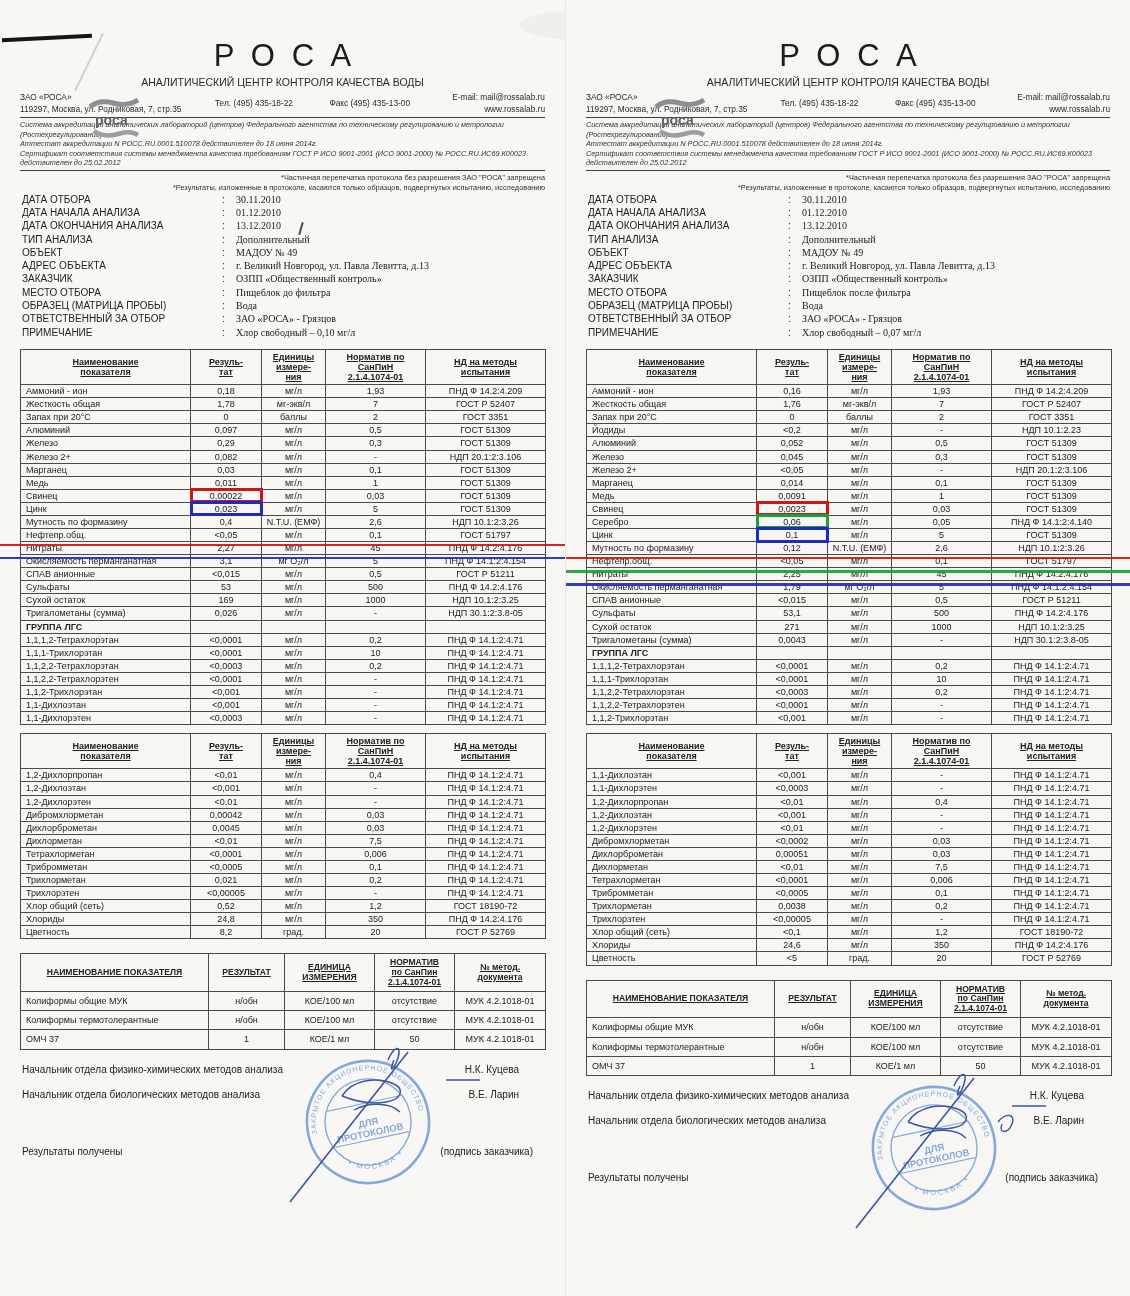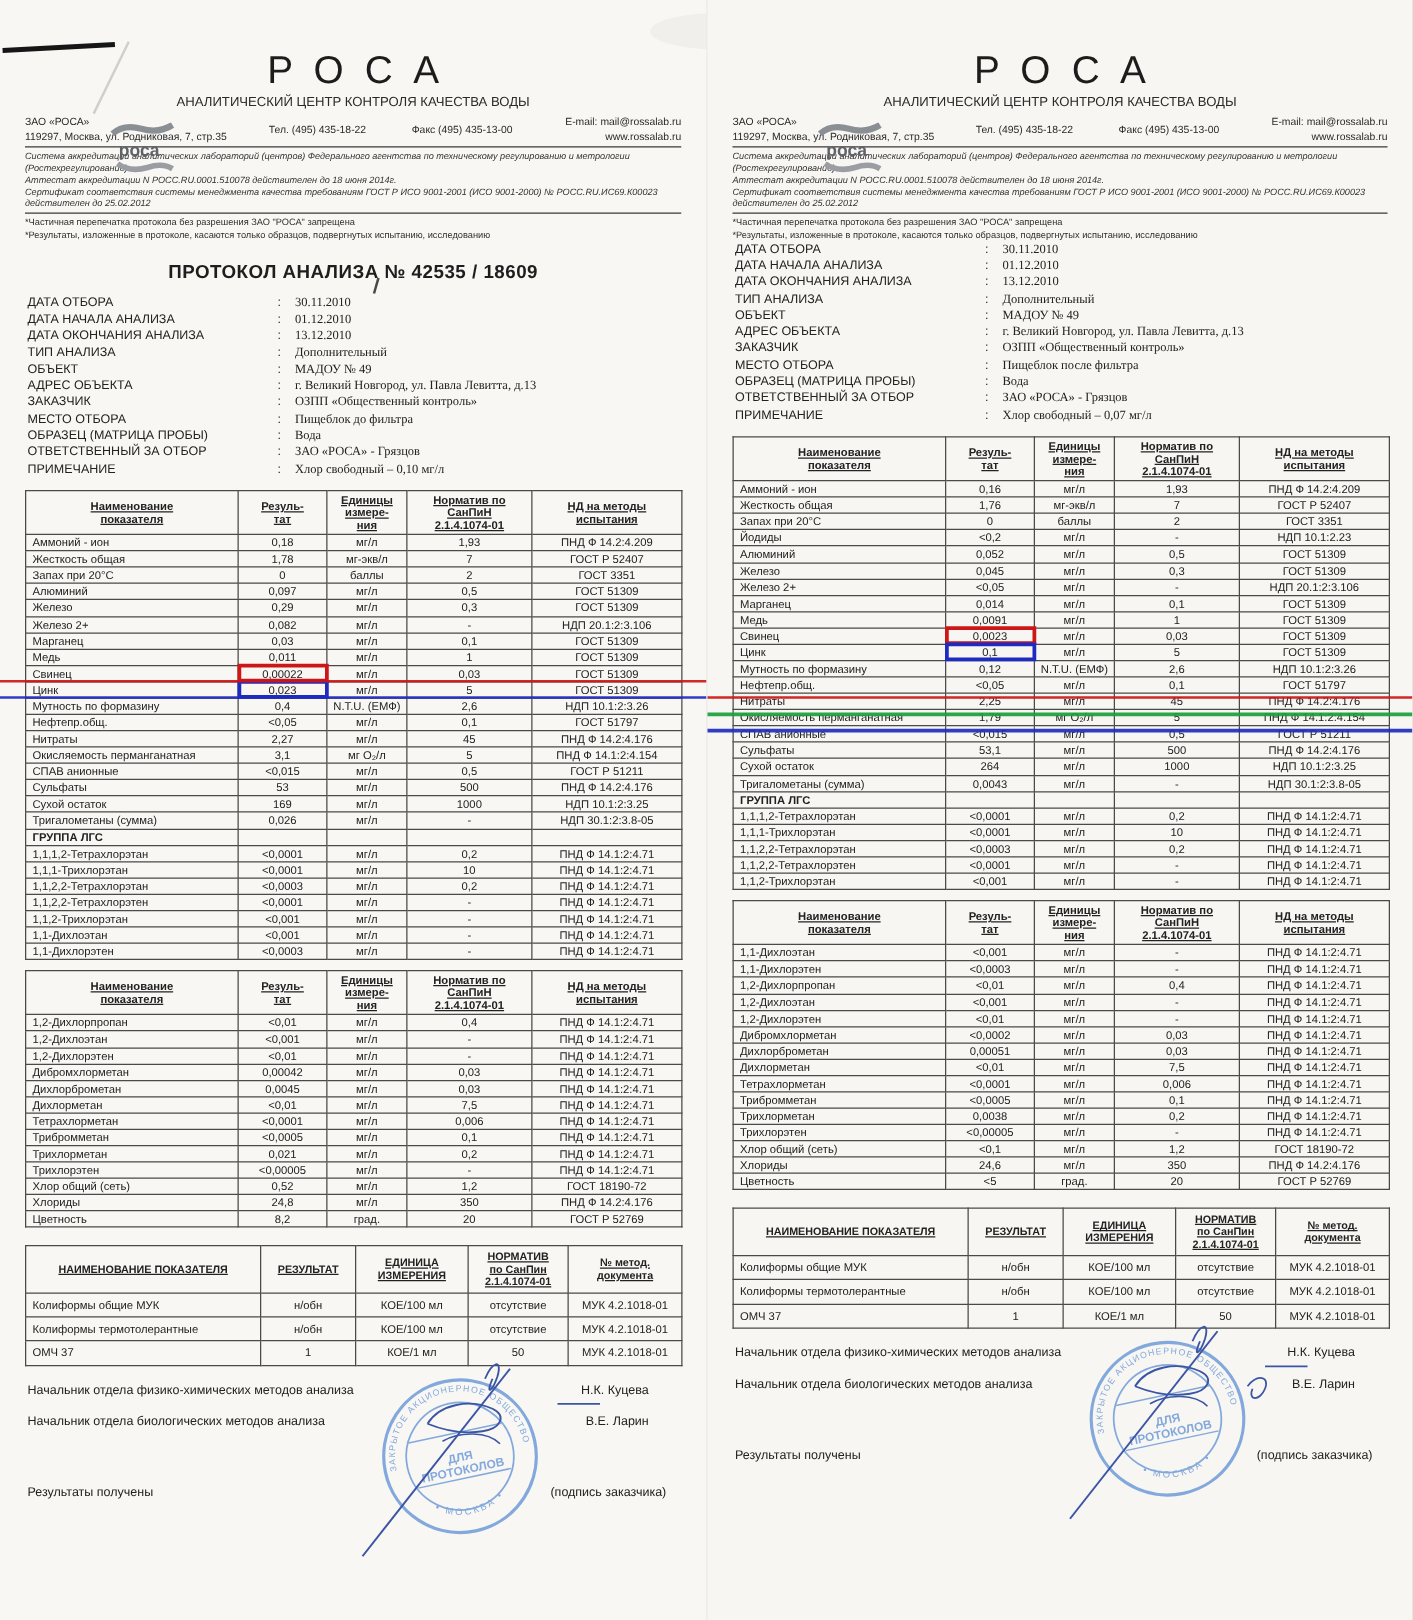--- a/index.html
+++ b/index.html
@@ -13,21 +13,21 @@
   .hdr{position:relative;}
   .brand{margin-top:22px;text-align:center;font-size:31px;font-weight:500;letter-spacing:17px;text-indent:17px;color:#1c1c1c;}
   .subtitle{text-align:center;font-size:10.5px;font-weight:normal;margin-top:2px;color:#2a2a2a;}
   .logo{position:absolute;left:62px;top:60px;}
   .contact{display:flex;justify-content:space-between;align-items:center;font-size:8.3px;margin-top:4px;line-height:1.4;color:#2a2a2a;}
   .c-left{width:190px;}
   .c-mid{width:195px;display:flex;justify-content:space-between;}
   .c-right{width:130px;text-align:right;}
   .rule{border-top:1.3px solid #3a3a3a;margin:2px 0;}
   .fine{font-size:7.3px;font-style:italic;text-align:left;line-height:1.3;color:#333;}
-  .notes{font-size:7.4px;text-align:left;line-height:1.35;margin-top:2px;color:#2f2f2f;}
+  .notes{font-size:7.4px;text-align:right;line-height:1.35;margin-top:2px;color:#2f2f2f;}
 
   .ptitle{text-align:center;font-size:15px;font-weight:bold;letter-spacing:.4px;margin:16px 0 10px;color:#1e1e1e;}
 
   
   .meta{font-size:10px;line-height:1.33;margin:0 0 10px 2px;}
   .meta-row{display:flex;}
   .ml{width:200px;flex:0 0 auto;}
   .mc{width:14px;flex:0 0 auto;}
   .mv{flex:1;font-family:Liberation Serif, serif;}
 
@@ -96,21 +96,20 @@
         <div>Сертификат соответствия системы менеджмента качества требованиям ГОСТ Р ИСО 9001-2001 (ИСО 9001-2000) № РОСС.RU.ИС69.К00023</div>
         <div>действителен до 25.02.2012</div>
       </div>
       <div class="rule"></div>
       <div class="notes">
         <div>*Частичная перепечатка протокола без разрешения ЗАО "РОСА" запрещена</div>
         <div>*Результаты, изложенные в протоколе, касаются только образцов, подвергнутых испытанию, исследованию</div>
       </div>
     </div>
 
-    <div class="ptitle">ПРОТОКОЛ АНАЛИЗА № 42535 / 18609</div>
     <div class="meta">
         <div class="meta-row">
           <span class="ml">ДАТА ОТБОРА</span>
           <span class="mc">:</span>
           <span class="mv">30.11.2010</span>
         </div>
         <div class="meta-row">
           <span class="ml">ДАТА НАЧАЛА АНАЛИЗА</span>
           <span class="mc">:</span>
           <span class="mv">01.12.2010</span>
@@ -767,20 +766,27 @@
             <td>ГОСТ 51309</td>
           </tr>
           <tr class="hl">
             <td>Свинец</td>
             <td class="boxed" style="outline-color: rgb(205, 23, 23);">0,0023</td>
             <td>мг/л</td>
             <td>0,03</td>
             <td>ГОСТ 51309</td>
           </tr>
           <tr class="hl">
+            <td>Серебро</td>
+            <td class="boxed" style="outline-color: rgb(26, 158, 58);">0,06</td>
+            <td>мг/л</td>
+            <td>0,05</td>
+            <td>ПНД Ф 14.1:2:4.140</td>
+          </tr>
+          <tr class="hl">
             <td>Цинк</td>
             <td class="boxed" style="outline-color: rgb(29, 43, 192);">0,1</td>
             <td>мг/л</td>
             <td>5</td>
             <td>ГОСТ 51309</td>
           </tr>
           <tr>
             <td>Мутность по формазину</td>
             <td>0,12</td>
             <td>N.T.U. (ЕМФ)</td>
@@ -817,21 +823,21 @@
           </tr>
           <tr>
             <td>Сульфаты</td>
             <td>53,1</td>
             <td>мг/л</td>
             <td>500</td>
             <td>ПНД Ф 14.2:4.176</td>
           </tr>
           <tr>
             <td>Сухой остаток</td>
-            <td>264</td>
+            <td>271</td>
             <td>мг/л</td>
             <td>1000</td>
             <td>НДП 10.1:2:3.25</td>
           </tr>
           <tr>
             <td>Тригалометаны (сумма)</td>
             <td>0,0043</td>
             <td>мг/л</td>
             <td>-</td>
             <td>НДП 30.1:2:3.8-05</td>

